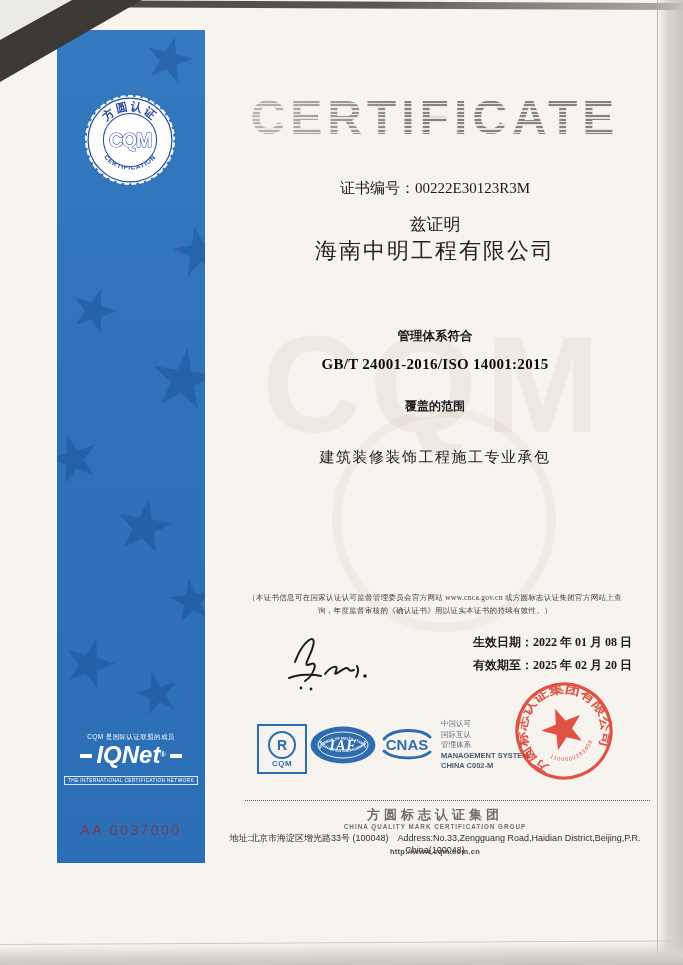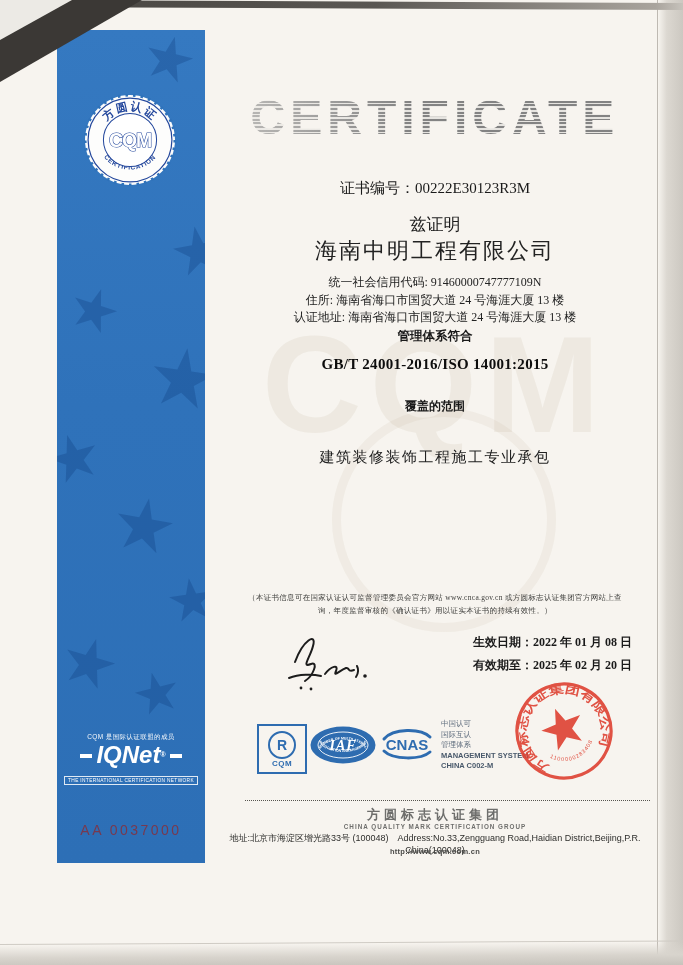--- a/index.html
+++ b/index.html
@@ -132,25 +132,20 @@
       <div><span class="iqnet-sub">THE INTERNATIONAL CERTIFICATION NETWORK</span></div>
     </div>
     <div class="serial">AA 0037000</div>
   </div>
 
   <div class="ct wm-certificate" style="position:absolute;">CERTIFICATE</div>
   <div class="ct cert-no" style="position:absolute;"><span>证书编号：</span><span>00222E30123R3M</span></div>
   <div class="ct certify" style="position:absolute;">兹证明</div>
   <div class="ct company" style="position:absolute;">海南中明工程有限公司</div>
 
-  <div class="ct info" style="position:absolute;">
-    <div>统一社会信用代码: 91460000747777109N</div>
-    <div>住所: 海南省海口市国贸大道 24 号海涯大厦 13 楼</div>
-    <div>认证地址: 海南省海口市国贸大道 24 号海涯大厦 13 楼</div>
-  </div>
 
   <div class="ct conform" style="position:absolute;">管理体系符合</div>
   <div class="ct standard" style="position:absolute;margin-top:12px;">GB/T 24001-2016/ISO 14001:2015</div>
 
   <div class="ct scope-label" style="position:absolute;">覆盖的范围</div>
   <div class="ct scope2" style="position:absolute;">建筑装修装饰工程施工专业承包</div>
 
   <div class="ct note" style="position:absolute;">
     <div>（本证书信息可在国家认证认可监督管理委员会官方网站 www.cnca.gov.cn 或方圆标志认证集团官方网站上查</div>
     <div>询，年度监督审核的《确认证书》用以证实本证书的持续有效性。）</div>

